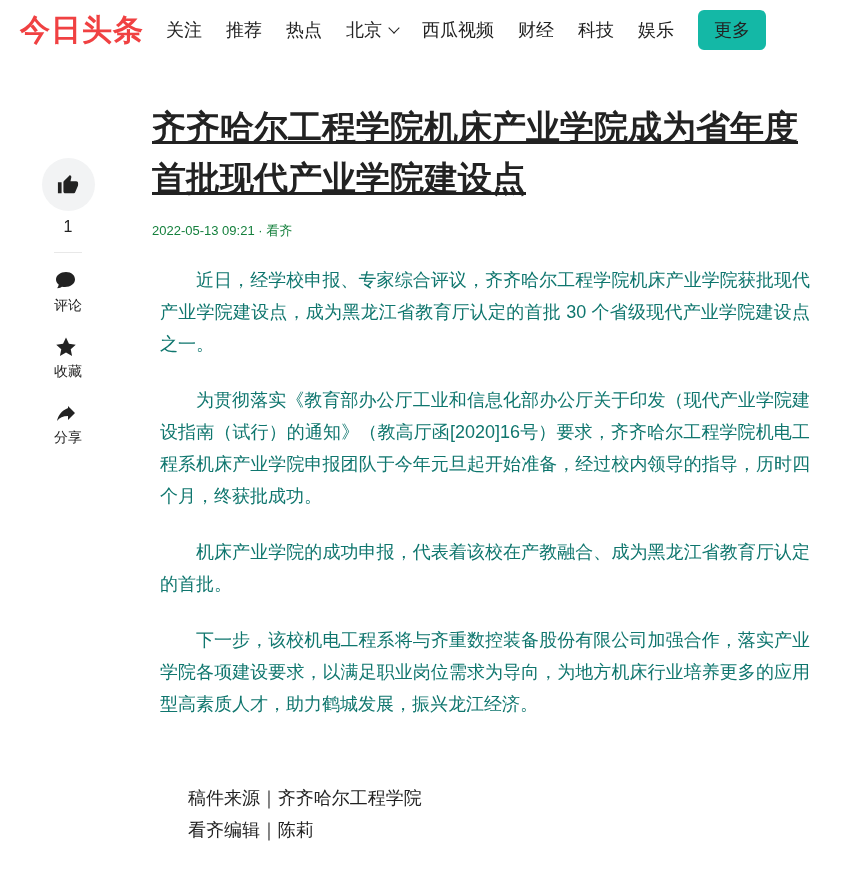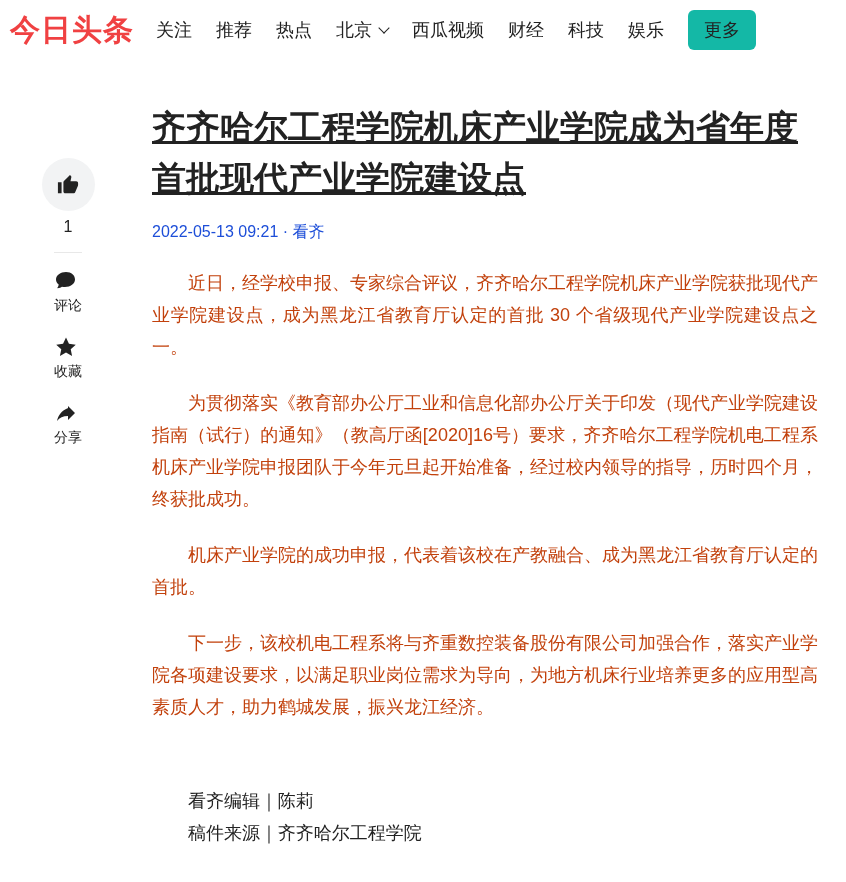--- a/index.html
+++ b/index.html
@@ -11,21 +11,21 @@
     font-family: "Liberation Sans", "DejaVu Sans", sans-serif;
     color: #222222;
     overflow-x: hidden;
   }
 
   
   .topbar {
     display: flex;
     align-items: center;
     height: 60px;
-    padding-left: 10px;
+    padding-left: 20px;
     background: #ffffff;
   }
   .logo {
     color: #f04142;
     font-size: 30px;
     font-weight: 900;
     letter-spacing: 1px;
     white-space: nowrap;
     width: 146px;
     flex-shrink: 0;
@@ -117,30 +117,30 @@
   .title {
     font-size: 34px;
     line-height: 1.5;
     font-weight: 700;
     color: #222222;
     font-family: "Liberation Sans", "DejaVu Sans", sans-serif;
     text-decoration: underline;
   }
   .meta {
     margin-top: 18px;
-    font-size: 16px;
-    color: #1d4ed8;
+    font-size: 13px;
+    color: #15803d;
   }
   .body-text { margin-top: 12px; }
   .body-text p {
     font-size: 18px;
     line-height: 32px;
-    color: #c2410c;
+    color: #0f766e;
     text-indent: 2em;
-    margin: 24px 0;
+    margin: 24px 8px;
     text-align: justify;
   }
   .source {
     margin-top: 62px;
     font-size: 18px;
     line-height: 32px;
     color: #222222;
   }
   .source div { text-indent: 2em; }
 </style>
@@ -201,16 +201,16 @@
   <div class="meta">2022-05-13 09:21 · 看齐</div>
 
   <div class="body-text">
     <p>近日，经学校申报、专家综合评议，齐齐哈尔工程学院机床产业学院获批现代产业学院建设点，成为黑龙江省教育厅认定的首批 30 个省级现代产业学院建设点之一。</p>
     <p>为贯彻落实《教育部办公厅工业和信息化部办公厅关于印发（现代产业学院建设指南（试行）的通知》（教高厅函[2020]16号）要求，齐齐哈尔工程学院机电工程系机床产业学院申报团队于今年元旦起开始准备，经过校内领导的指导，历时四个月，终获批成功。</p>
     <p>机床产业学院的成功申报，代表着该校在产教融合、成为黑龙江省教育厅认定的首批。</p>
     <p>下一步，该校机电工程系将与齐重数控装备股份有限公司加强合作，落实产业学院各项建设要求，以满足职业岗位需求为导向，为地方机床行业培养更多的应用型高素质人才，助力鹤城发展，振兴龙江经济。</p>
   </div>
 
   <div class="source">
+    <div>稿件来源｜齐齐哈尔工程学院</div>
     <div>看齐编辑｜陈莉</div>
-    <div>稿件来源｜齐齐哈尔工程学院</div>
   </div>
 </main>
 
 </body></html>

